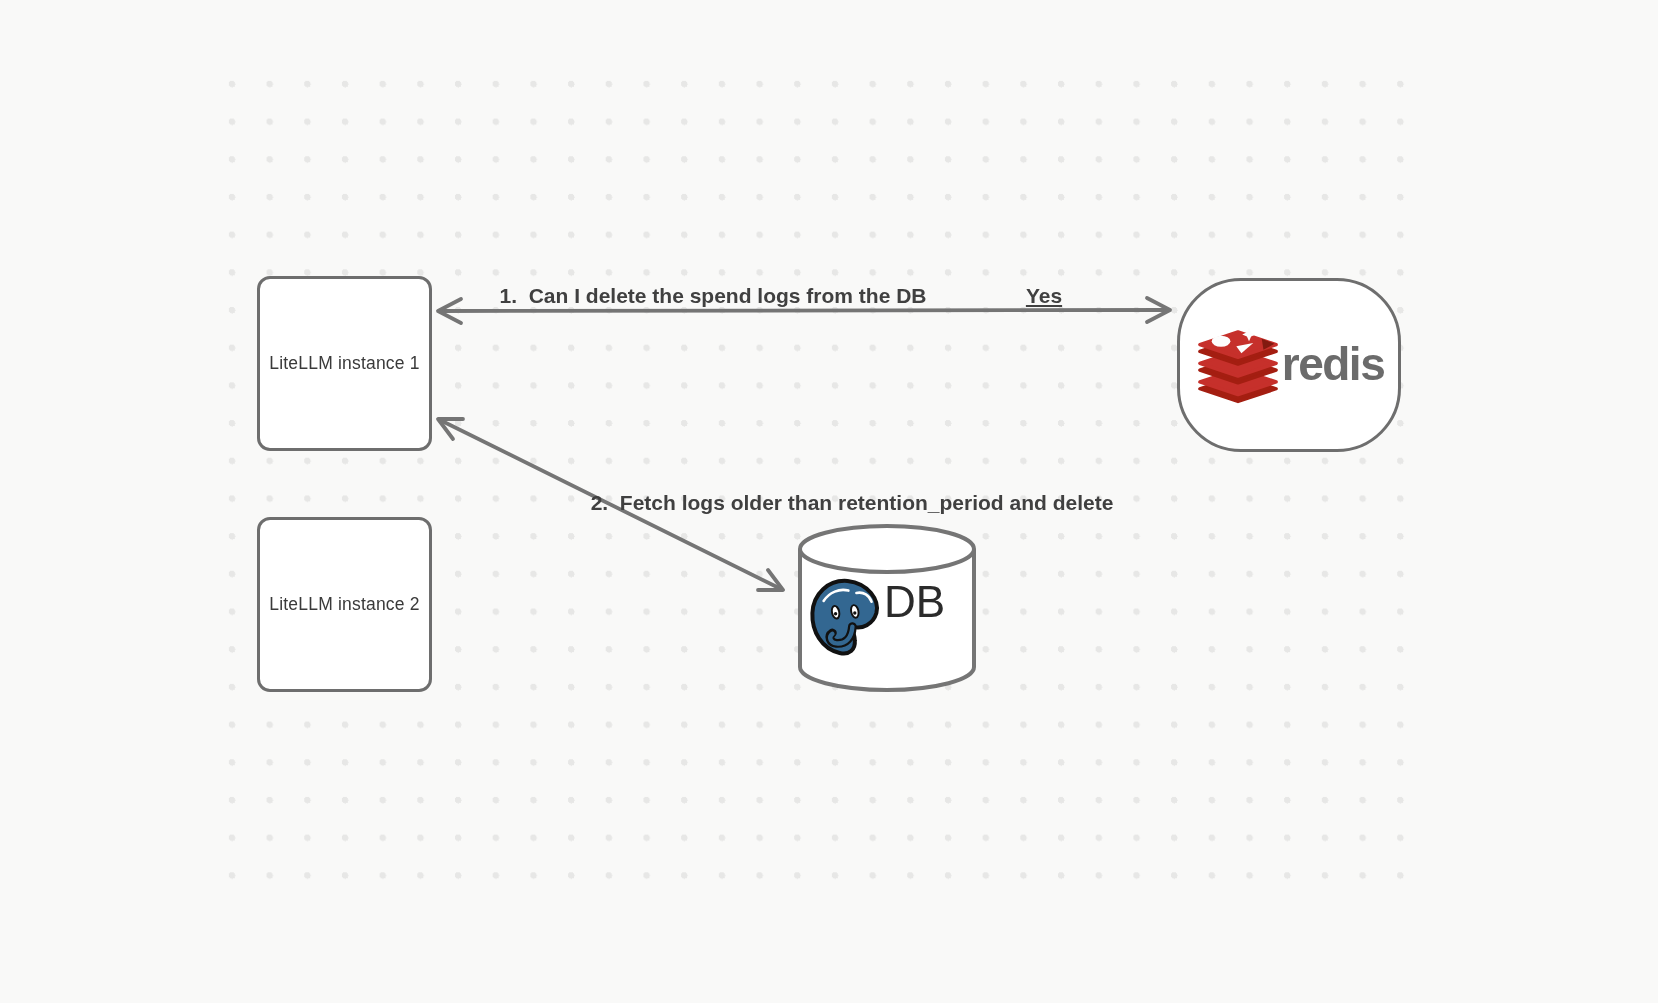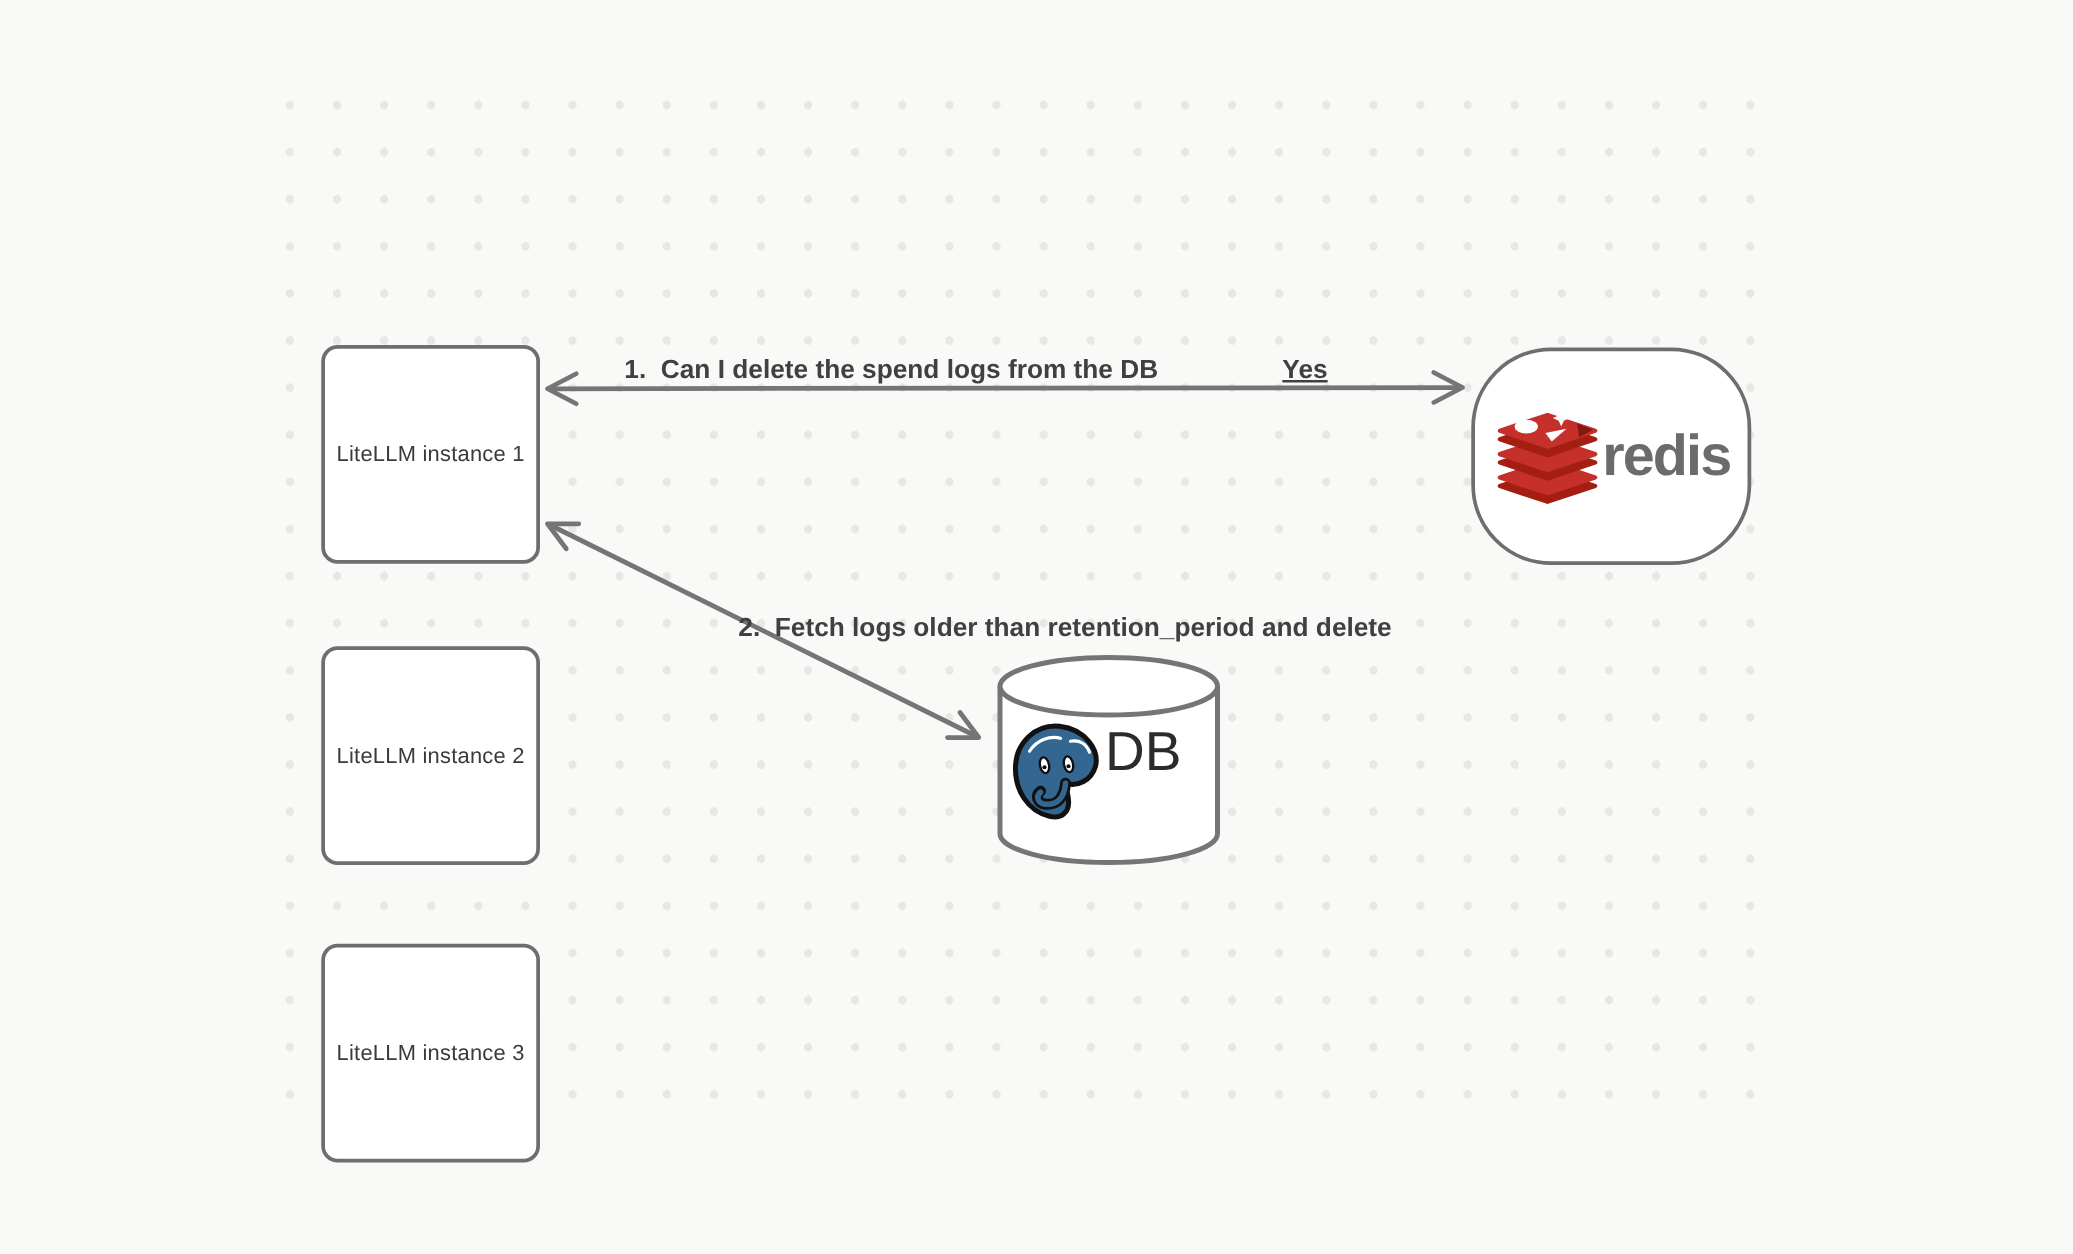--- a/index.html
+++ b/index.html
@@ -42,23 +42,20 @@
 
 <div id="canvas">
 
   <div id="grid"></div>
 
   <div class="llm-box" id="box1">
     <span class="lbl">LiteLLM instance 1</span>
   </div>
   <div class="llm-box" id="box2">
     <span class="lbl">LiteLLM instance 2</span>
-  </div>
-  <div class="llm-box" id="box3">
-    <span class="lbl">LiteLLM instance 3</span>
   </div>
 
   <svg class="abs" style="left:796px;top:521px;" width="182" height="174" viewBox="0 0 182 174">
     <path d="M4,28 L4,146 A87,23 0 0 0 178,146 L178,28" fill="#FFFFFF" stroke="#757575" stroke-width="4" stroke-linejoin="round"></path>
     <ellipse cx="91" cy="28" rx="87" ry="23" fill="#FFFFFF" stroke="#757575" stroke-width="4"></ellipse>
   </svg>
 
   <svg class="abs" style="left:806px;top:577px;" width="80" height="80" viewBox="0 0 100 100">
     <path d="M52,5 C28,3 9,21 8,45 C7,68 20,90 42,95 C54,98 62,91 61,79 C61,73 58,68 58,62 C70,66 84,59 88,45 C92,29 78,8 52,5 Z" fill="#336791" stroke="#111111" stroke-width="5" stroke-linejoin="round"></path>
     <path d="M58,62 C57,76 50,84 38,83 C30,82 27,74 33,70" fill="none" stroke="#111111" stroke-width="11" stroke-linecap="round"></path>

